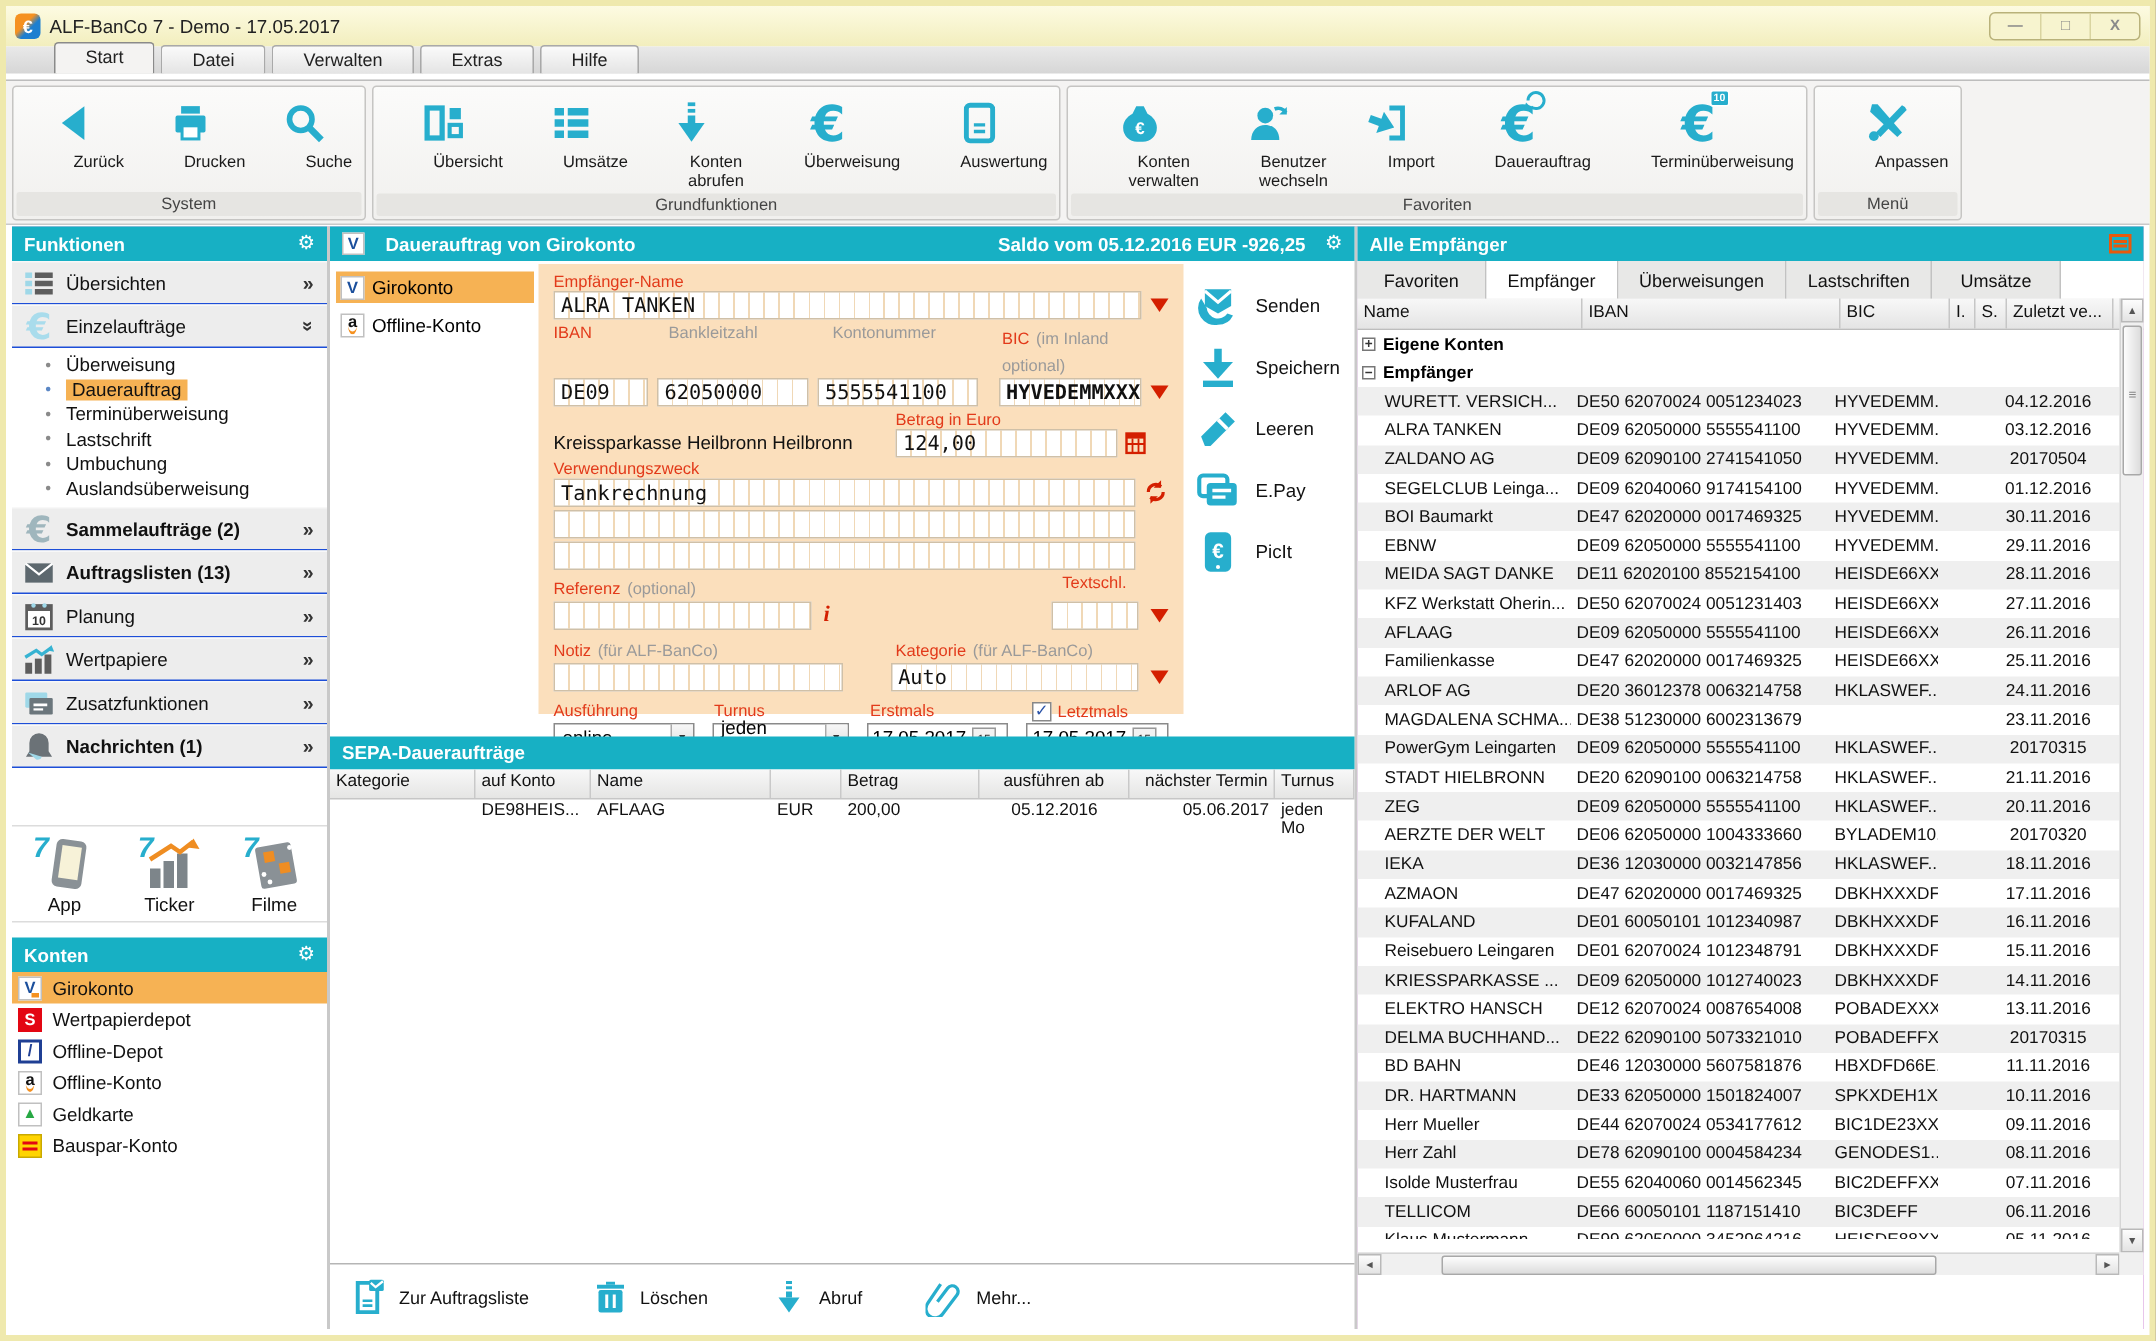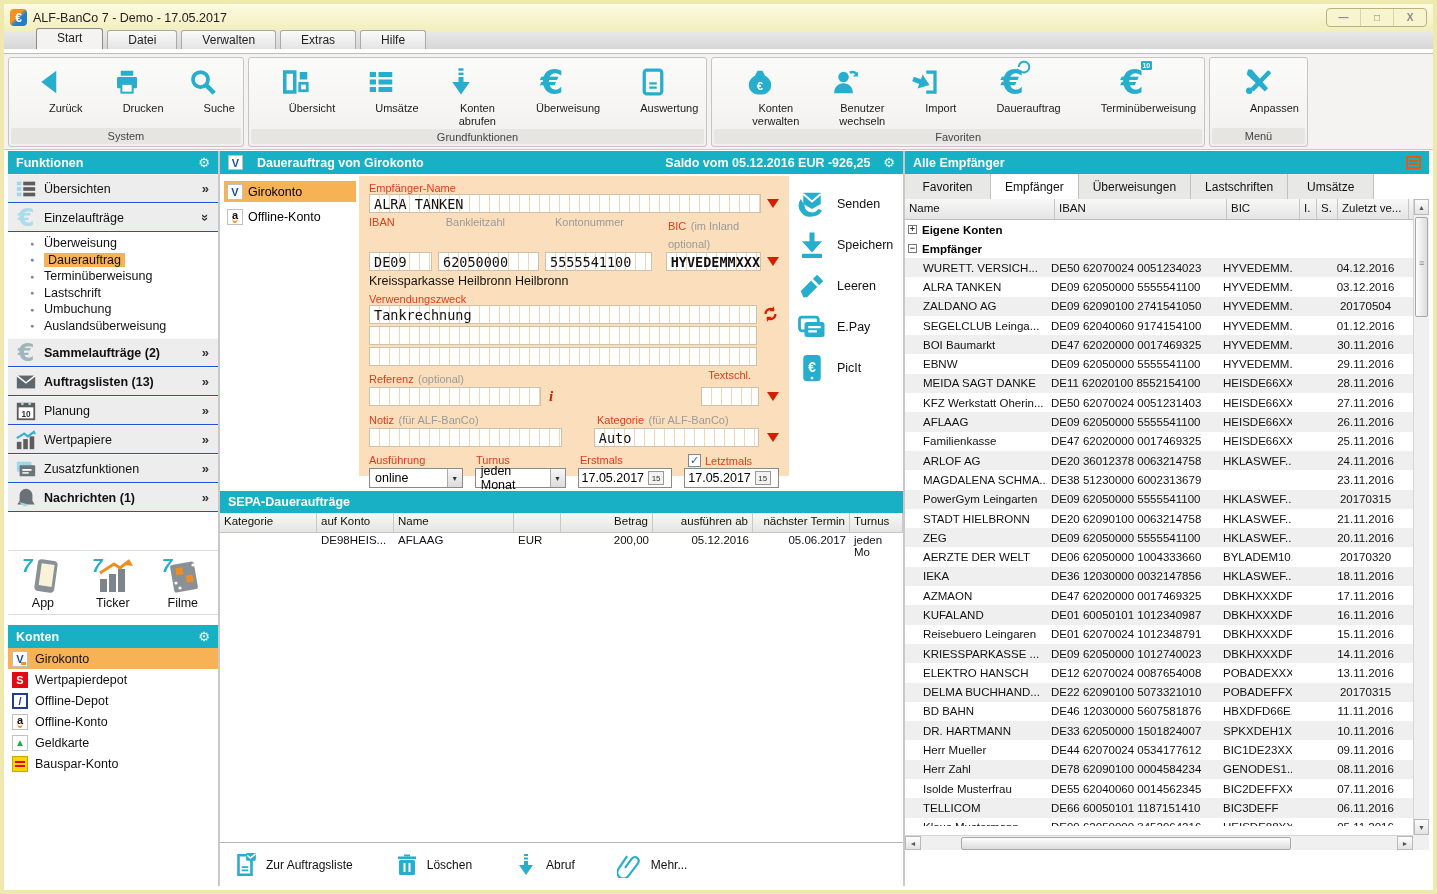--- a/index.html
+++ b/index.html
@@ -115,21 +115,21 @@
   .actlab { font-size:12.5px; color:#111; }
 
   .sepahdr { position:absolute; left:0px; top:340px; right:0; height:22px; background:#17b0c4; color:#fff;
     font-weight:bold; font-size:12.5px; display:flex; align-items:center; padding:0 8px; }
   .sepatable { position:absolute; left:0; top:362px; right:0; }
   .throw { display:flex; height:20px; background:linear-gradient(#f8f8f8,#e5e5e4); border-bottom:1px solid #c6c6c6; }
   .throw > div { border-right:1px solid #c9c9c9; font-size:11.5px; color:#111; padding:2px 4px; }
   .tdrow { display:flex; height:19px; }
   .tdrow > div { font-size:11.5px; color:#111; padding:1px 4px; }
   .cw0{width:97px}.cw1{width:77px}.cw2{width:120px}.cw3{width:47px}
-  .cw4{width:92px;text-align:right}.cw5{width:100px;text-align:right}.cw6{width:97px;text-align:right}.cw7{flex:1}
+  .cw4{width:92px;text-align:left}.cw5{width:100px;text-align:center}.cw6{width:97px;text-align:right}.cw7{flex:1}
   .btoolbar { position:absolute; left:0; right:0; bottom:0; height:44px; border-top:1px solid #b5b5b5;
     display:flex; align-items:center; gap:42px; padding-left:12px; }
   .bact { display:flex; align-items:center; gap:8px; }
   .bact .actlab { font-size:12px; }
 
   
   .ptabs { display:flex; height:25px; background:#dcdcdc; align-items:stretch; }
   .ptab { padding:0 14px; display:flex; align-items:center; font-size:12px; color:#111;
     background:#e8e8e7; border-right:1px solid #c2c2c2; min-width:86px; justify-content:center; }
   .ptab.active { background:#fff; font-weight:normal; }
@@ -601,20 +601,31 @@
         <div style="display:flex;gap:6px;align-items:center">
           <div class="comb" style="width:66px">DE09</div>
           <div class="comb" style="width:106px">62050000</div>
           <div class="comb" style="width:112px">5555541100</div>
           <div class="comb" style="width:100px;margin-left:8px;font-weight:bold">HYVEDEMMXXX</div>
           <span class="redtri"></span>
         </div>
 
         <div style="display:flex;gap:10px;margin-top:3px;align-items:flex-end">
           <span style="font-size:12.5px;color:#111;width:218px;padding-bottom:3px">Kreissparkasse Heilbronn Heilbronn</span>
+          <div>
+            <div class="rl">Betrag in Euro</div>
+            <div style="display:flex;align-items:center;gap:5px">
+              <div class="comb" style="width:148px">124,00</div>
+              <svg width="14" height="15" viewBox="0 0 14 15">
+                  <rect x="1" y="1" width="12" height="13" fill="none" stroke="#d41f00" stroke-width="1.6"></rect>
+                  <rect x="1" y="1" width="12" height="3.4" fill="#d41f00"></rect>
+                  <path d="M1 8h12M5 4.4v10M9 4.4v10" stroke="#d41f00" stroke-width="1.2"></path>
+                </svg>
+            </div>
+          </div>
         </div>
 
         <div class="rl" style="margin-top:2px">Verwendungszweck</div>
         <div style="display:flex;gap:5px">
           <div style="flex:1">
             <div class="comb">Tankrechnung</div>
             <div class="comb" style="margin-top:2px"></div>
             <div class="comb" style="margin-top:2px"></div>
           </div>
           <svg width="17" height="18" viewBox="0 0 24 24">

